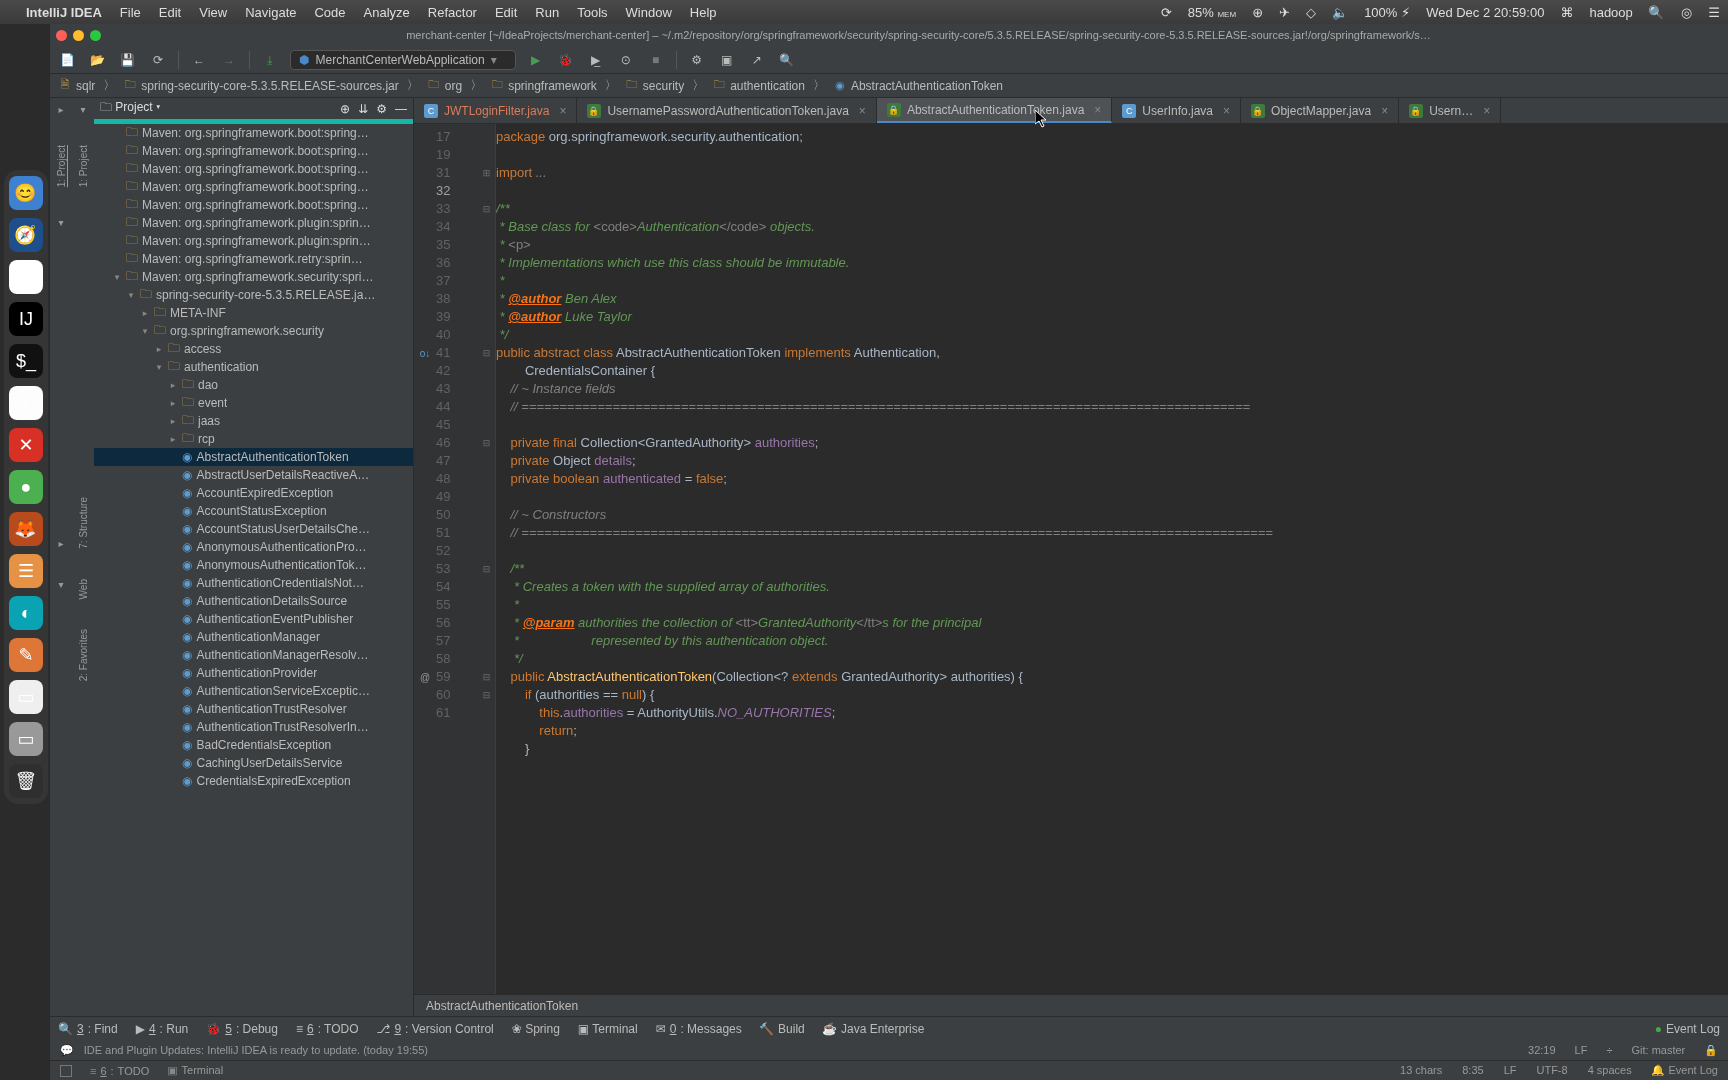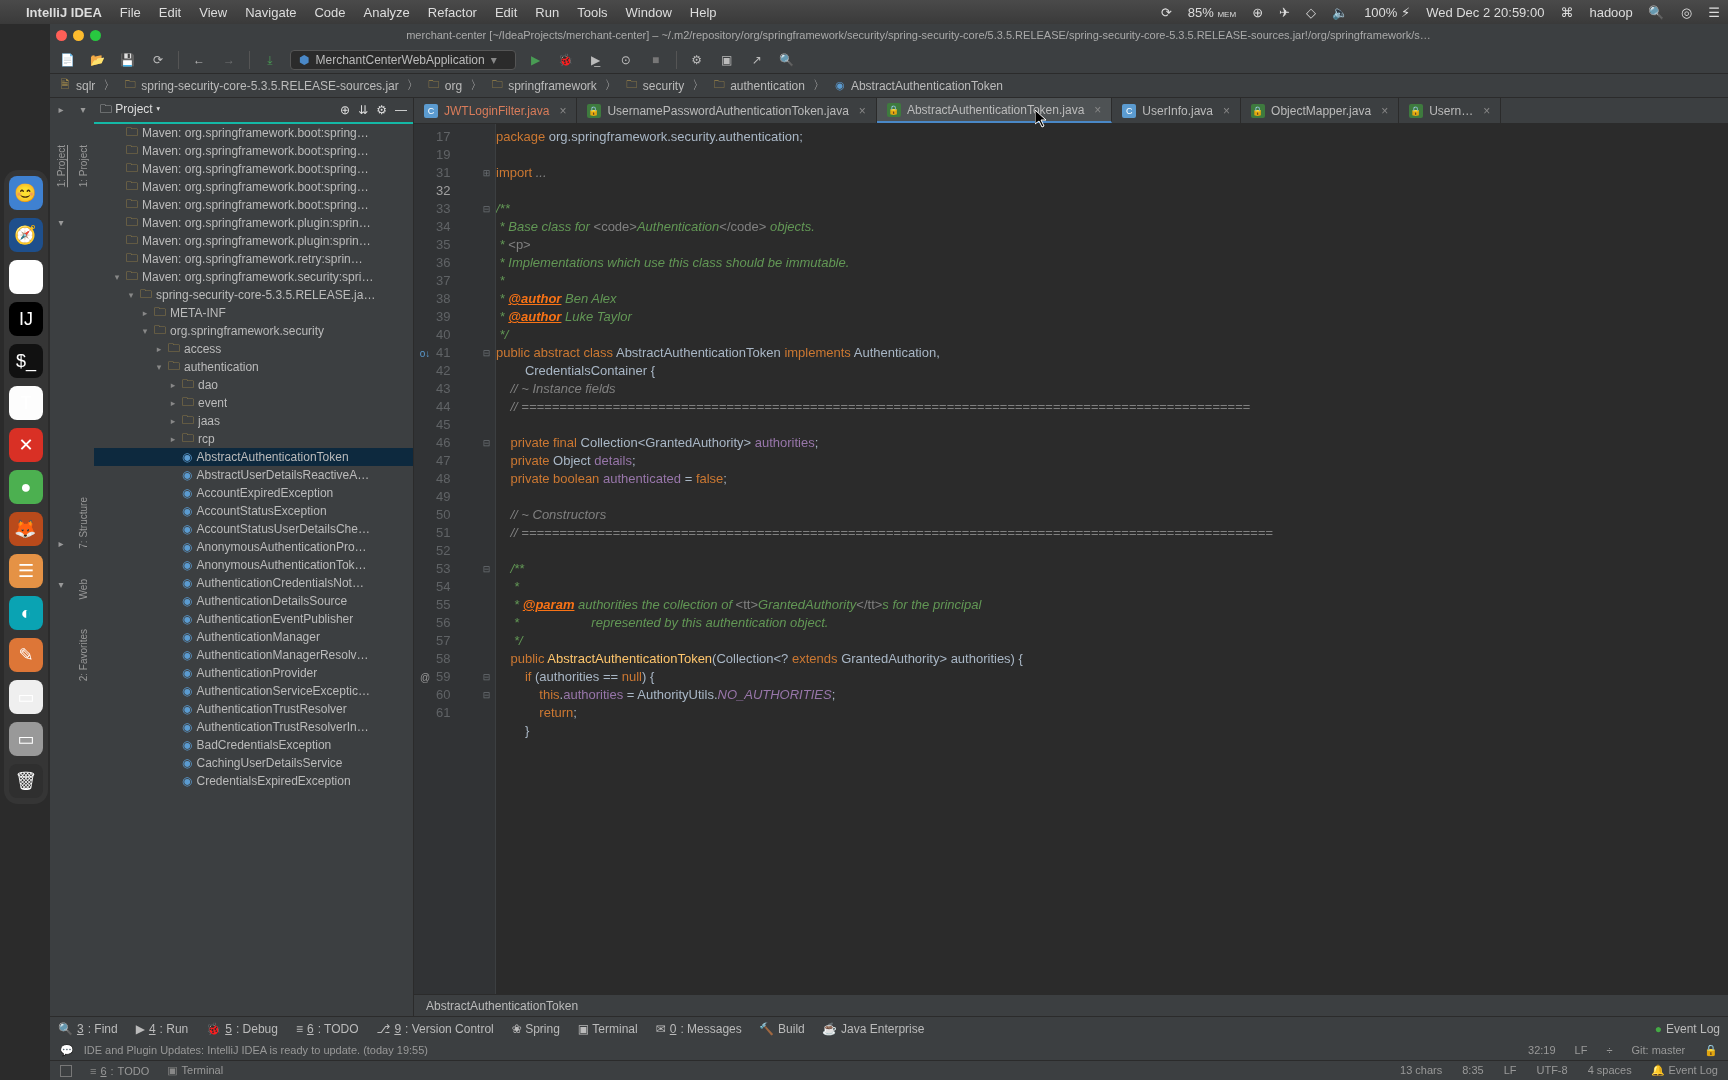--- a/index.html
+++ b/index.html
@@ -38,21 +38,21 @@
 .navbar .ico{width:14px;height:14px;display:inline-flex;align-items:center;justify-content:center;font-size:11px;}
 .folder-ico{color:#c4a24d;}
 
 .content{flex:1;display:flex;min-height:0;}
 .left-gutter{width:22px;background:#3c3f41;display:flex;flex-direction:column;align-items:center;padding-top:6px;gap:30px;font-size:10px;color:#999;}
 .left-gutter .vlabel{writing-mode:vertical-rl;transform:rotate(180deg);text-decoration:underline;}
 .left-gutter2{width:22px;background:#3c3f41;display:flex;flex-direction:column;align-items:center;padding-top:6px;gap:30px;font-size:10px;color:#999;}
 .left-gutter2 .vlabel{writing-mode:vertical-rl;transform:rotate(180deg);}
 
 .project-panel{width:320px;background:#3c3f41;border-right:1px solid #2b2b2b;display:flex;flex-direction:column;min-height:0;}
-.project-header{height:26px;display:flex;align-items:center;padding:0 6px;gap:8px;color:#ddd;font-size:12px;border-bottom:2px solid #14b8a6;}
+.project-header{height:26px;display:flex;align-items:center;padding:0 6px;gap:8px;color:#ddd;font-size:12px;border-bottom:5px solid #14b8a6;}
 .project-header .spacer{flex:1;}
 .project-tree{flex:1;overflow:hidden;font-size:12px;color:#bbb;}
 .tree-row{display:flex;align-items:center;height:18px;white-space:nowrap;gap:4px;}
 .tree-row.sel{background:#0d293e;}
 .indent{display:inline-block;}
 .arrow{width:10px;text-align:center;color:#888;font-size:9px;}
 .pkg-ico{color:#c4a24d;}
 .jav-ico{color:#5b9bd0;}
 .tree-row .label{overflow:hidden;text-overflow:ellipsis;}
 
@@ -639,20 +639,21 @@
             <div class="cl">    <span class="c">// ================================================================================================</span></div>
             <div class="cl"></div>
             <div class="cl">    <span class="k">private final</span> <span class="cls">Collection&lt;GrantedAuthority&gt;</span> <span class="fld">authorities</span><span class="cls">;</span></div>
             <div class="cl">    <span class="k">private</span> <span class="cls">Object</span> <span class="fld">details</span><span class="cls">;</span></div>
             <div class="cl">    <span class="k">private boolean</span> <span class="fld">authenticated</span> = <span class="k">false</span><span class="cls">;</span></div>
             <div class="cl"></div>
             <div class="cl">    <span class="c">// ~ Constructors</span></div>
             <div class="cl">    <span class="c">// ===================================================================================================</span></div>
             <div class="cl"></div>
             <div class="cl">    <span class="jd">/**</span></div>
+            <div class="cl">    <span class="jd"> * Creates a token with the supplied array of authorities.</span></div>
             <div class="cl">    <span class="jd"> *</span></div>
             <div class="cl">    <span class="jd"> * </span><span class="jdtag">@param</span><span class="jd"> authorities the collection of </span><span class="tag">&lt;tt&gt;</span><span class="jd">GrantedAuthority</span><span class="tag">&lt;/tt&gt;</span><span class="jd">s for the principal</span></div>
             <div class="cl">    <span class="jd"> *                    represented by this authentication object.</span></div>
             <div class="cl">    <span class="jd"> */</span></div>
             <div class="cl">    <span class="k">public</span> <span class="id">AbstractAuthenticationToken</span><span class="cls">(Collection&lt;?</span> <span class="k">extends</span> <span class="cls">GrantedAuthority&gt; authorities) {</span></div>
             <div class="cl">        <span class="k">if</span> <span class="cls">(authorities ==</span> <span class="k">null</span><span class="cls">) {</span></div>
             <div class="cl">            <span class="k">this</span><span class="cls">.</span><span class="fld">authorities</span> <span class="cls">= AuthorityUtils.</span><span class="const">NO_AUTHORITIES</span><span class="cls">;</span></div>
             <div class="cl">            <span class="k">return</span><span class="cls">;</span></div>
             <div class="cl">        <span class="cls">}</span></div>
           </div>

